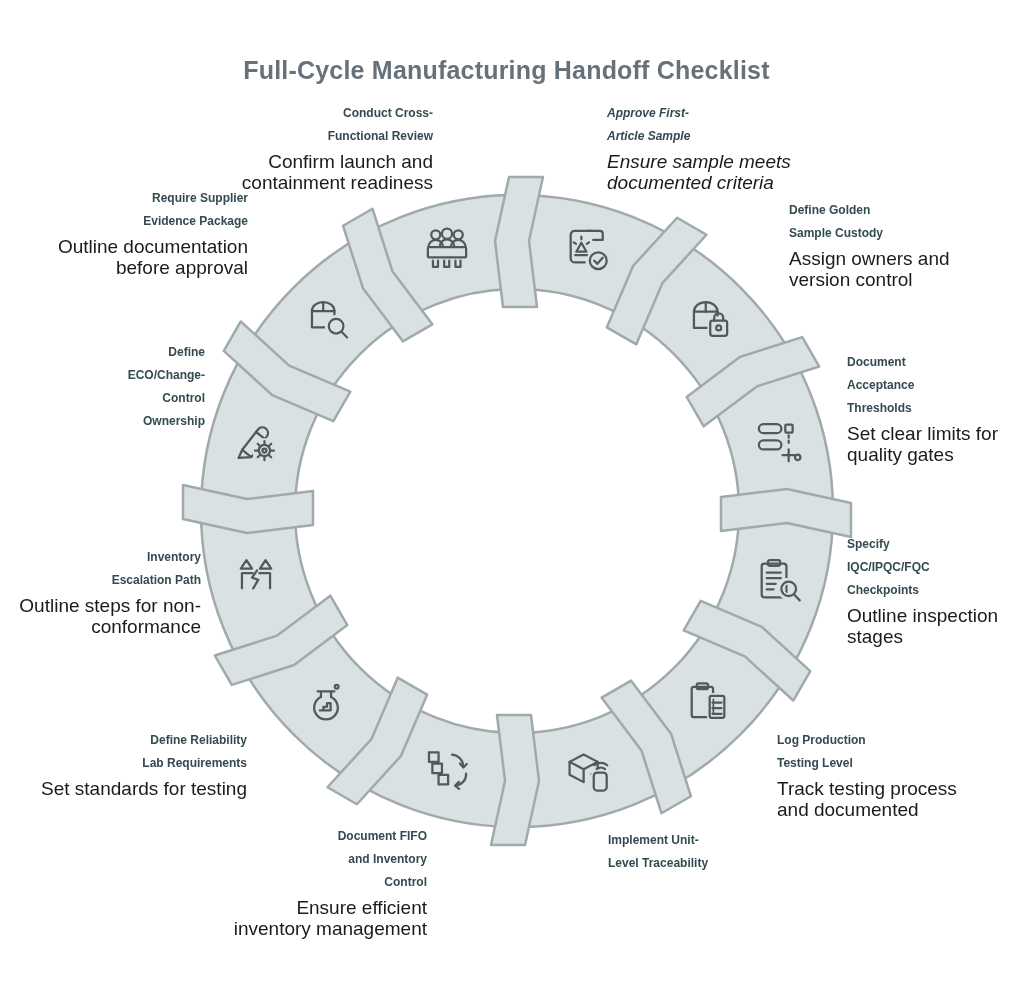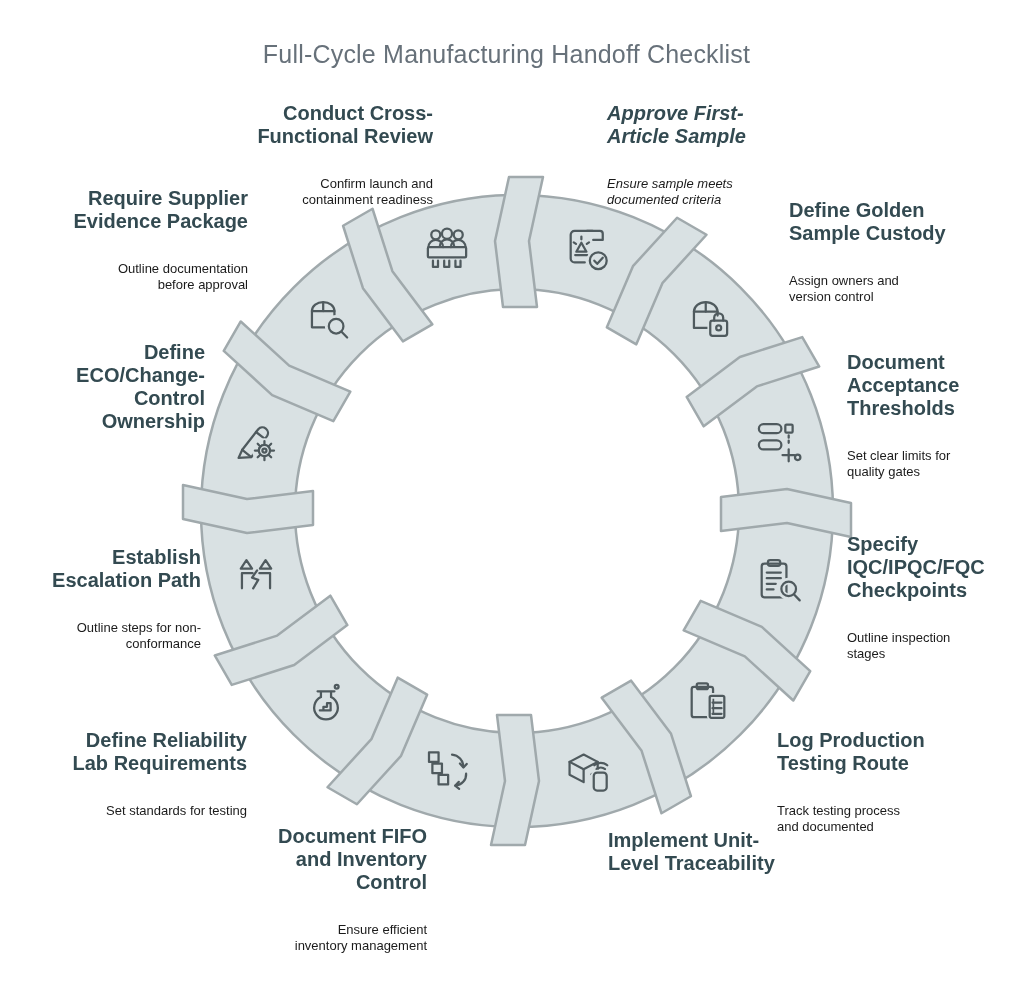--- a/index.html
+++ b/index.html
@@ -12,40 +12,40 @@
     --page-bg:#ffffff;
   }
   html,body{margin:0;padding:0;}
   body{
     width:1013px;height:991px;
     background:var(--page-bg);
     font-family:"Liberation Sans", sans-serif;
     position:relative;overflow:hidden;
   }
   .page-title{
-    position:absolute;left:0;right:0;top:40px;
+    position:absolute;left:0;right:0;top:56px;
     margin:0;text-align:center;
-    font-size:25px;font-weight:400;letter-spacing:.2px;
+    font-size:25px;font-weight:700;letter-spacing:.2px;
     color:var(--main-title);
   }
   svg.ring{
     position:absolute;left:0;top:0;
     color:var(--icon-stroke);
   }
   .ring-outer{fill:var(--ring-fill);stroke:var(--ring-stroke);stroke-width:2.5;}
   .ring-inner{fill:var(--page-bg);stroke:var(--ring-stroke);stroke-width:2.5;}
   .band{fill:var(--ring-fill);stroke:var(--ring-stroke);stroke-width:2.5;stroke-linejoin:round;}
   .halo{stroke:var(--ring-fill);}
   .item{position:absolute;}
   .item .t{
-    font-size:20px;line-height:23px;font-weight:700;
+    font-size:12px;line-height:23px;font-weight:700;
     color:var(--item-title);white-space:pre-line;
   }
   .item .d{
-    margin-top:28px;font-size:13px;line-height:16px;
+    margin-top:3px;font-size:19px;line-height:21px;
     color:var(--item-desc);white-space:pre-line;
   }
   .ar{text-align:right;}
   .item-0{left:211px;top:102px;width:222px;}
   .item-1{left:607px;top:102px;width:222px;font-style:italic;}
   .item-2{left:789px;top:199px;width:205px;}
   .item-3{left:847px;top:351px;width:162px;}
   .item-4{left:847px;top:533px;width:166px;}
   .item-5{left:777px;top:729px;width:228px;}
   .item-6{left:608px;top:829px;width:220px;}
@@ -268,42 +268,42 @@
 </div>
 <div class="item item-4">
   <div class="t">Specify
 IQC/IPQC/FQC
 Checkpoints</div>
   <div class="d">Outline inspection
 stages</div>
 </div>
 <div class="item item-5">
   <div class="t">Log Production
-Testing Route</div>
+Testing Level</div>
   <div class="d">Track testing process
 and documented</div>
 </div>
 <div class="item item-6">
   <div class="t">Implement Unit-
 Level Traceability</div>
 </div>
 <div class="item item-7 ar">
   <div class="t">Document FIFO
 and Inventory
 Control</div>
   <div class="d">Ensure efficient
 inventory management</div>
 </div>
 <div class="item item-8 ar">
   <div class="t">Define Reliability
 Lab Requirements</div>
   <div class="d">Set standards for testing</div>
 </div>
 <div class="item item-9 ar">
-  <div class="t">Establish
+  <div class="t">Inventory
 Escalation Path</div>
   <div class="d">Outline steps for non-
 conformance</div>
 </div>
 <div class="item item-10 ar">
   <div class="t">Define
 ECO/Change-
 Control
 Ownership</div>
 </div>

